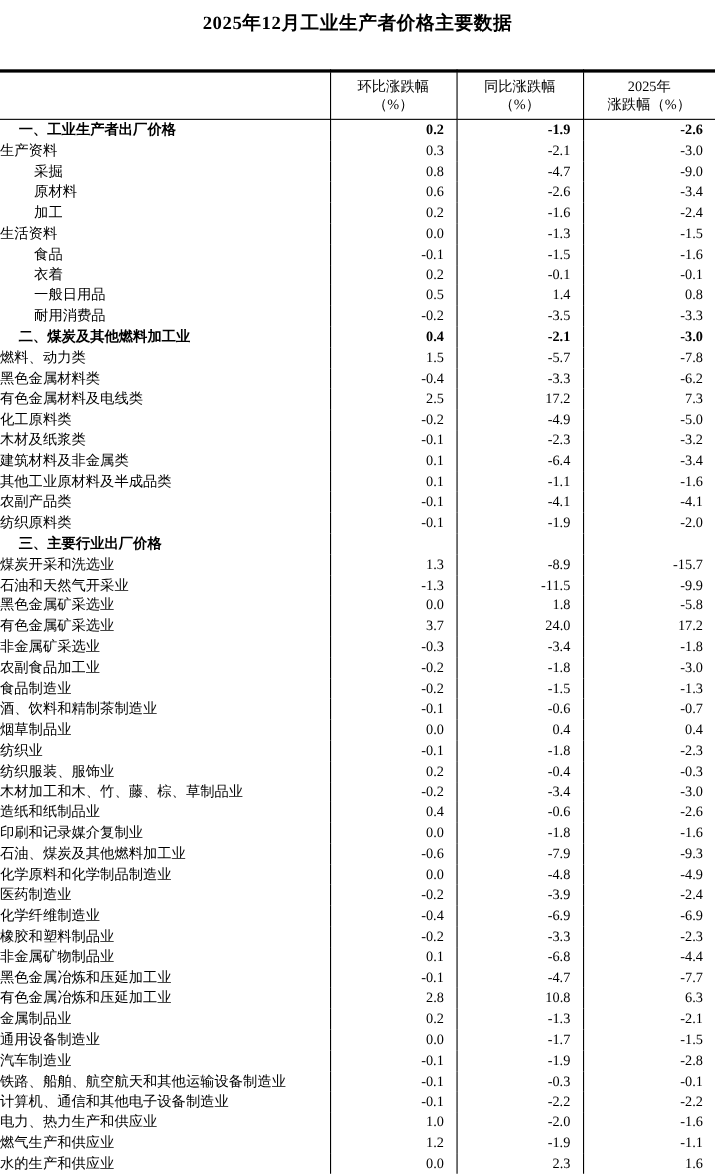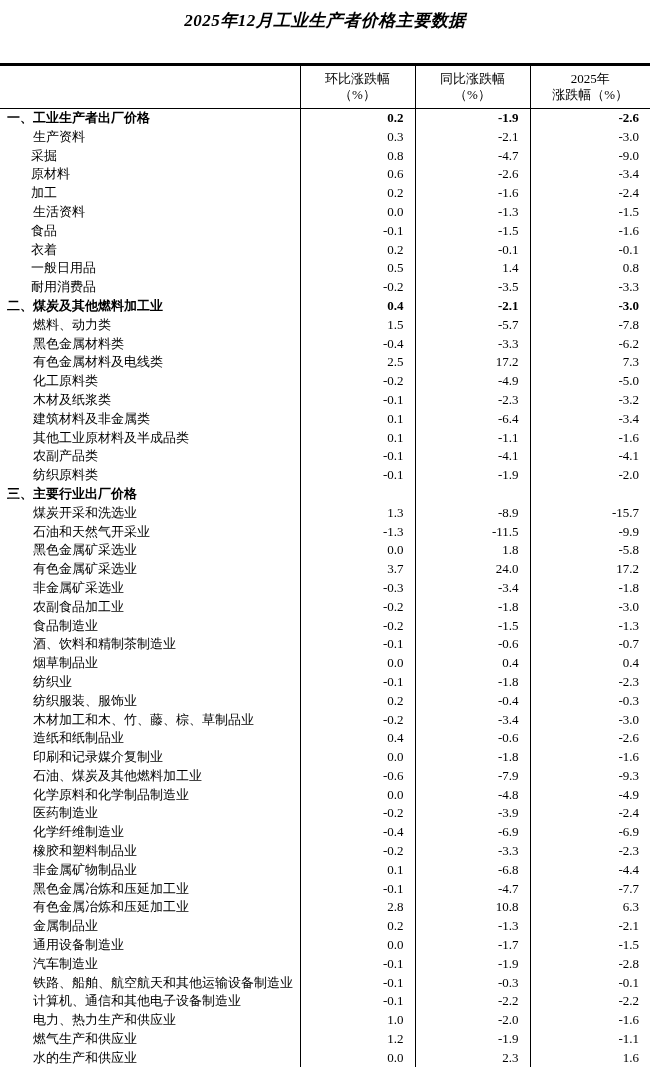--- a/index.html
+++ b/index.html
@@ -10,21 +10,20 @@
     font-family: "Liberation Serif", "DejaVu Serif", serif;
     color: #000000;
     overflow: hidden;
   }
   .page-title {
     margin: 9px 0 0 0;
     text-align: center;
     font-size: 17px;
     font-weight: bold;
     letter-spacing: 0.5px;
-    font-style: italic;
   }
   table.price-table {
     width: 650px;
     margin-top: 31px;
     border-collapse: collapse;
     table-layout: fixed;
     border-top: 3px solid #000000;
     border-bottom: 3px solid #000000;
   }
   col.c-label { width: 300px; }
@@ -48,22 +47,22 @@
     height: 18.8px;
     font-size: 13px;
     line-height: 18.8px;
     padding: 0;
     white-space: nowrap;
     overflow: hidden;
   }
   td.label { text-align: left; }
   td.val   { text-align: right; padding-right: 11px; }
   tr.bold td { font-weight: bold; }
-  td.indent-0 { padding-left: 7px; }
-  td.indent-1 { padding-left: 33px; }
+  td.indent-0 { padding-left: 17px; }
+  td.indent-1 { }
   td.indent-2 { padding-left: 31px; }
 </style>
 </head>
 <body>
 
 <h1 class="page-title">2025年12月工业生产者价格主要数据</h1>
 
 <table class="price-table">
   <colgroup>
     <col class="c-label">

